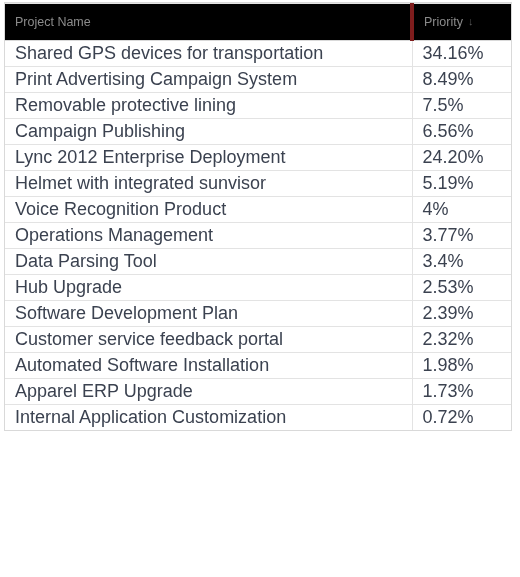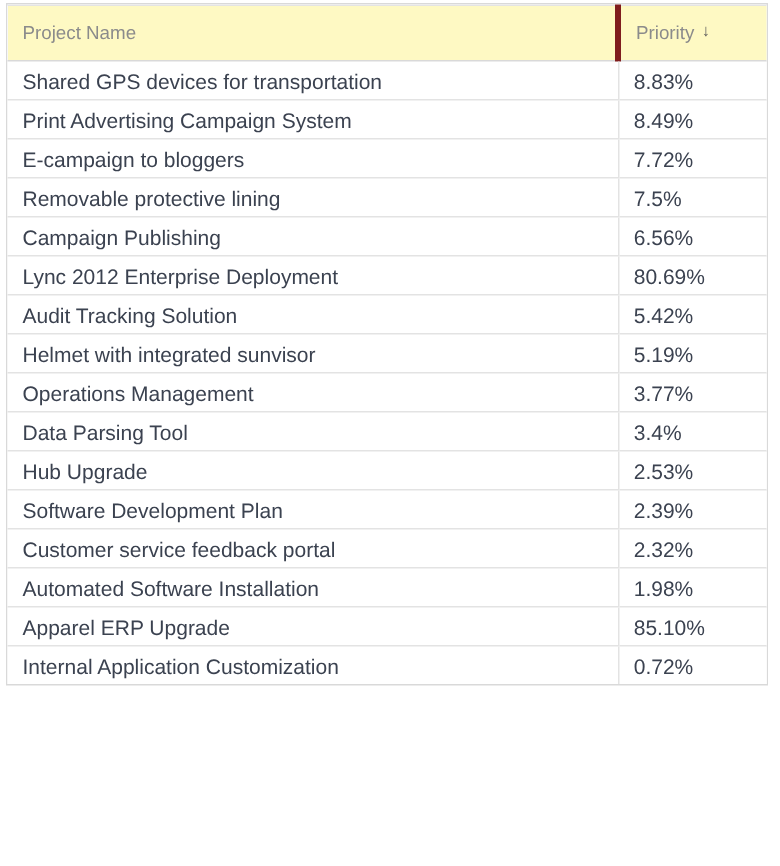--- a/index.html
+++ b/index.html
@@ -36,21 +36,21 @@
   table.grid col.col-prio  { width: 99px; }
 
   thead th {
     height: 36px;
     padding: 0 0 0 10px;
     text-align: center;
     vertical-align: middle;
     font-weight: normal;
     font-size: 12.5px;
     color: #8b8b8b;
-    background: #fef9c3;
+    background: #000000;
     border-bottom: 1px solid #d9d9d9;
     border-top: 1px solid #e4e4e4;
     white-space: nowrap;
     overflow: hidden;
   }
 
   thead th.th-prio {
     border-left: 4px solid #7f1d1d;
   }
 
@@ -65,21 +65,21 @@
     font-size: 11px;
     line-height: 1;
     color: #5a5a5a;
     transform: translateY(-1px);
   }
 
   tbody td {
     height: 25px;
     padding: 0 0 0 10px;
     vertical-align: middle;
-    font-size: 14px;
+    font-size: 18px;
     color: #3b4250;
     border-bottom: 1px solid #e3e3e3;
     white-space: nowrap;
     overflow: hidden;
     text-overflow: ellipsis;
     background: #ffffff;
   }
 
   tbody td.cell-prio {
     border-left: 1px solid #e3e3e3;
@@ -109,49 +109,45 @@
           <span class="th-inner">
             <span>Priority</span>
             <span class="sort-arrow">↓</span>
           </span>
         </th>
       </tr>
     </thead>
     <tbody id="grid-body">
         <tr>
           <td class="cell-name">Shared GPS devices for transportation</td>
-          <td class="cell-prio">8.83%</td>
+          <td class="cell-prio">34.16%</td>
         </tr>
         <tr>
           <td class="cell-name">Print Advertising Campaign System</td>
           <td class="cell-prio">8.49%</td>
-        </tr>
-        <tr>
-          <td class="cell-name">E-campaign to bloggers</td>
-          <td class="cell-prio">7.72%</td>
         </tr>
         <tr>
           <td class="cell-name">Removable protective lining</td>
           <td class="cell-prio">7.5%</td>
         </tr>
         <tr>
           <td class="cell-name">Campaign Publishing</td>
           <td class="cell-prio">6.56%</td>
         </tr>
         <tr>
           <td class="cell-name">Lync 2012 Enterprise Deployment</td>
-          <td class="cell-prio">80.69%</td>
-        </tr>
-        <tr>
-          <td class="cell-name">Audit Tracking Solution</td>
-          <td class="cell-prio">5.42%</td>
+          <td class="cell-prio">24.20%</td>
         </tr>
         <tr>
           <td class="cell-name">Helmet with integrated sunvisor</td>
           <td class="cell-prio">5.19%</td>
+        </tr>
+        <tr>
+          <td class="cell-name">Voice Recognition Product</td>
+          <td class="cell-prio">4%</td>
         </tr>
         <tr>
           <td class="cell-name">Operations Management</td>
           <td class="cell-prio">3.77%</td>
         </tr>
         <tr>
           <td class="cell-name">Data Parsing Tool</td>
           <td class="cell-prio">3.4%</td>
         </tr>
         <tr>
@@ -165,21 +161,21 @@
         <tr>
           <td class="cell-name">Customer service feedback portal</td>
           <td class="cell-prio">2.32%</td>
         </tr>
         <tr>
           <td class="cell-name">Automated Software Installation</td>
           <td class="cell-prio">1.98%</td>
         </tr>
         <tr>
           <td class="cell-name">Apparel ERP Upgrade</td>
-          <td class="cell-prio">85.10%</td>
+          <td class="cell-prio">1.73%</td>
         </tr>
         <tr>
           <td class="cell-name">Internal Application Customization</td>
           <td class="cell-prio">0.72%</td>
         </tr>
       </tbody>
   </table>
 </div>
 
 </body></html>

